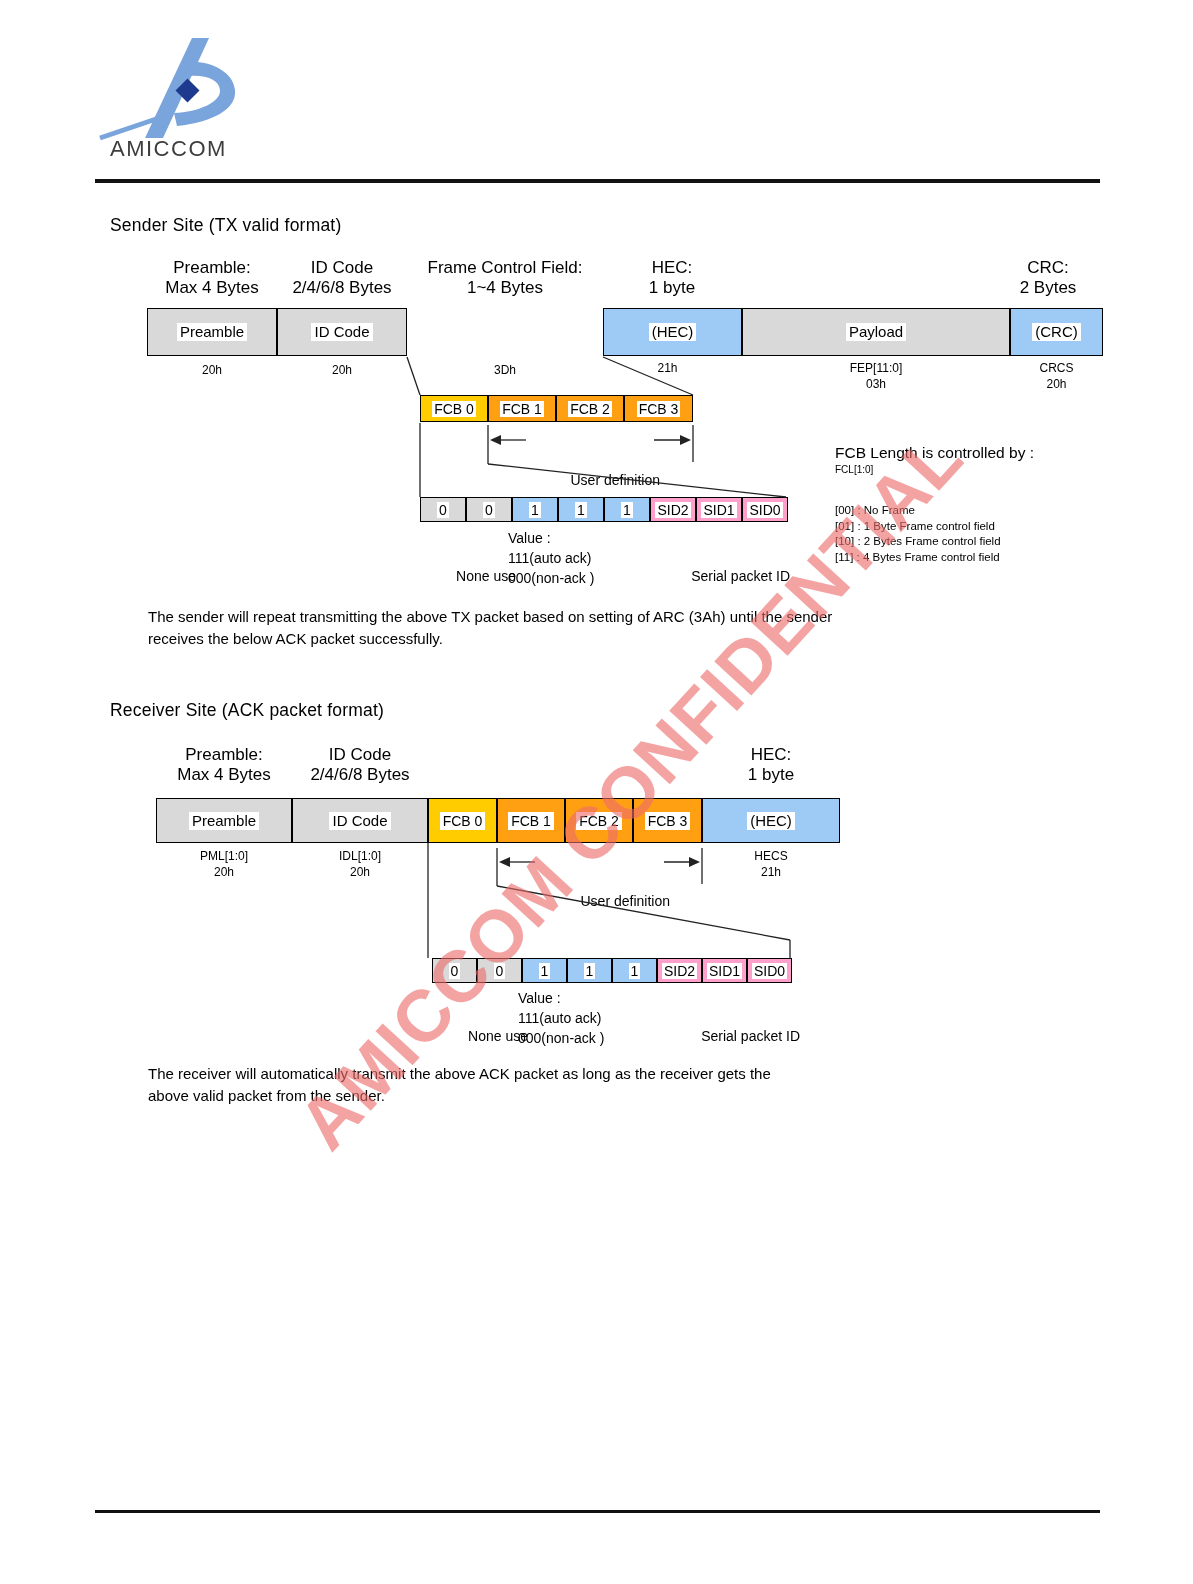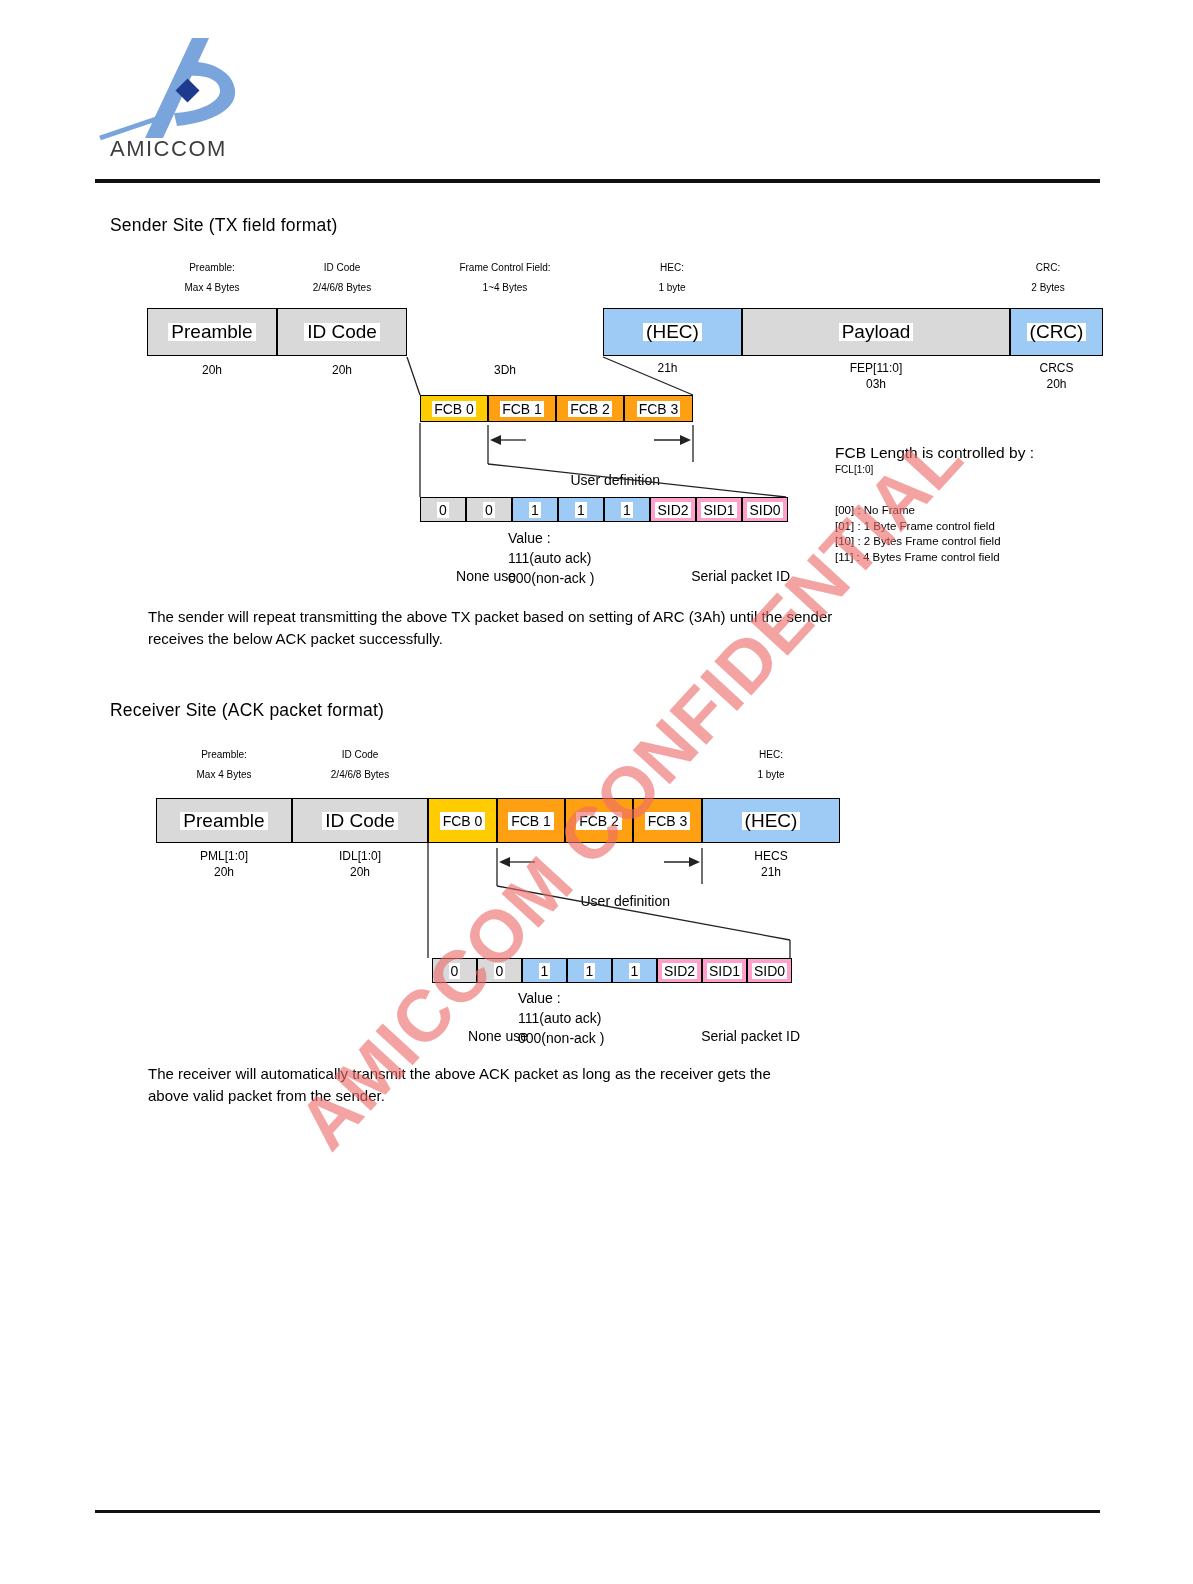--- a/index.html
+++ b/index.html
@@ -1,24 +1,24 @@
 <!DOCTYPE html>
 <html><head>
 <meta charset="utf-8">
 <style>
   html,body{margin:0;padding:0;background:#fff;}
   body{font-family:"Liberation Sans","DejaVu Sans",sans-serif;color:#000;}
   #page{position:relative;width:1104px;height:1584px;background:#fff;overflow:hidden;}
   .abs{position:absolute;}
   .pre{white-space:pre-line;}
   .ctr{text-align:right;margin-top:40px;}
-  .hdr{font-size:10px;line-height:20px;text-align:center;white-space:pre-line;}
+  .hdr{font-size:17px;line-height:20px;text-align:center;white-space:pre-line;}
   .heading{font-size:17.5px;letter-spacing:.2px;}
   .cell{position:absolute;display:flex;align-items:center;justify-content:center;
-        border:1.5px solid #000;box-sizing:border-box;font-size:19px;}
+        border:1.5px solid #000;box-sizing:border-box;font-size:15px;}
   .cell .lbl{background:#fff;padding:0 3px;line-height:18px;}
   .bitcell{position:absolute;display:flex;align-items:center;justify-content:center;
         border:1.5px solid #000;box-sizing:border-box;font-size:14px;}
   .bitcell .lbl{background:#fff;padding:0 2px;line-height:16px;}
   .gray{background:#D9D9D9;}
   .blue{background:#9DCBF5;}
   .orange{background:#FFA013;}
   .yellow{background:#FFCC00;}
   .pink{background:#FF9FCC;}
   .val{position:absolute;font-size:12px;line-height:16px;text-align:center;white-space:pre-line;}
@@ -43,21 +43,21 @@
     <path d="M5,106 L70,84" stroke="#7AA4DC" stroke-width="5" fill="none"></path>
     <polygon points="50,106 68,106 114,6 97,6" fill="#7AA4DC"></polygon>
     <path d="M82,94 C 120,90 142,76 140,58 C 138,38 112,28 92,30 L95,44 C 112,43 124,48 125,58 C 126,70 104,80 79,81 Z" fill="#7AA4DC"></path>
     <rect x="84" y="50" width="17" height="17" transform="rotate(45 92.5 58.5)" fill="#1E3A8F"></rect>
   </svg>
   <div class="brand">AMICCOM</div>
   <div class="rule" style="left:95px;top:179px;width:1005px;height:4px;"></div>
 
   <div id="watermark">AMICCOM CONFIDENTIAL</div>
 
-  <div class="abs heading" style="left:110px;top:215px;">Sender Site (TX field format)</div>
+  <div class="abs heading" style="left:110px;top:215px;">Sender Site (TX valid format)</div>
 
   <div class="abs hdr" style="left:132px;top:258px;width:160px;">Preamble:
 Max 4 Bytes</div>
   <div class="abs hdr" style="left:262px;top:258px;width:160px;">ID Code
 2/4/6/8 Bytes</div>
   <div class="abs hdr" style="left:405px;top:258px;width:200px;">Frame Control Field:
 1~4 Bytes</div>
   <div class="abs hdr" style="left:610px;top:258px;width:124px;">HEC:
 1 byte</div>
   <div class="abs hdr" style="left:986px;top:258px;width:124px;">CRC:

